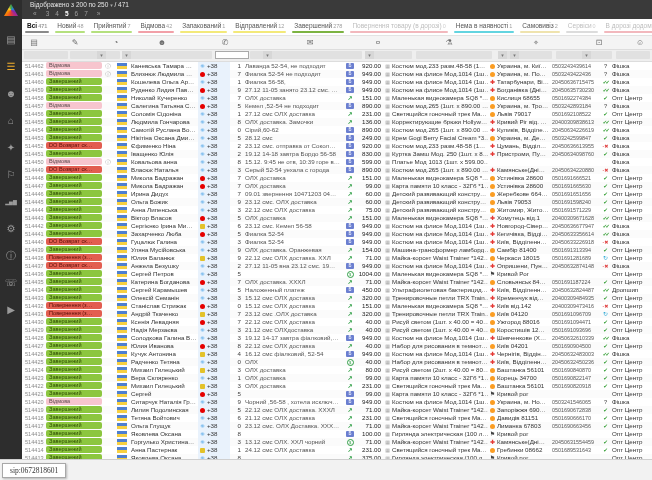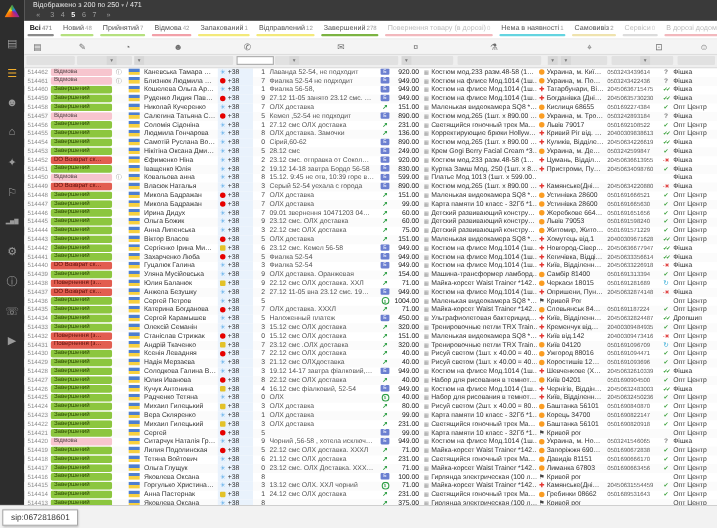--- a/index.html
+++ b/index.html
@@ -73,21 +73,21 @@
   .s-up{display:inline-block;width:5px;height:5px;border-radius:50%;background:#fb9d23;vertical-align:middle;}
   .s-np{color:#e53935;font-size:5.5px;font-weight:bold;}
   .s-flagpin{color:#444;font-size:6px;}
   .t-ok{color:#3fa33f;font-size:5.5px;}
   .t-ok2{color:#3fa33f;font-size:5px;letter-spacing:-1.5px;}
   .t-fail{color:#e04343;font-size:5px;}
   .t-q{color:#777;font-weight:bold;font-size:6px;}
   .t-sync{color:#2aa7d4;font-size:6px;}
   
   .statusbar{height:21px;background:#f2f2f2;border-top:1px solid #cfcfcf;display:flex;align-items:center;padding-left:2px;box-sizing:border-box;}
-  .sipbox{border:1px solid #a8a8a8;background:#fff;font-size:7.5px;color:#333;padding:2px 7px;box-shadow:1px 1px 2px rgba(0,0,0,.25);}
+  .sipbox{border:1px solid #a8a8a8;background:#fff;font-size:7.5px;color:#333;padding:2px 7px;box-shadow:1px 1px 2px rgba(0,0,0,.25);font-family:Liberation Serif, serif;}
 </style>
 </head>
 <body>
 
 <div class="app">
   <div class="sidebar">
     <div class="logo"></div>
     <div id="snav-items">
         <div class="snav">
           <span>▤</span>

